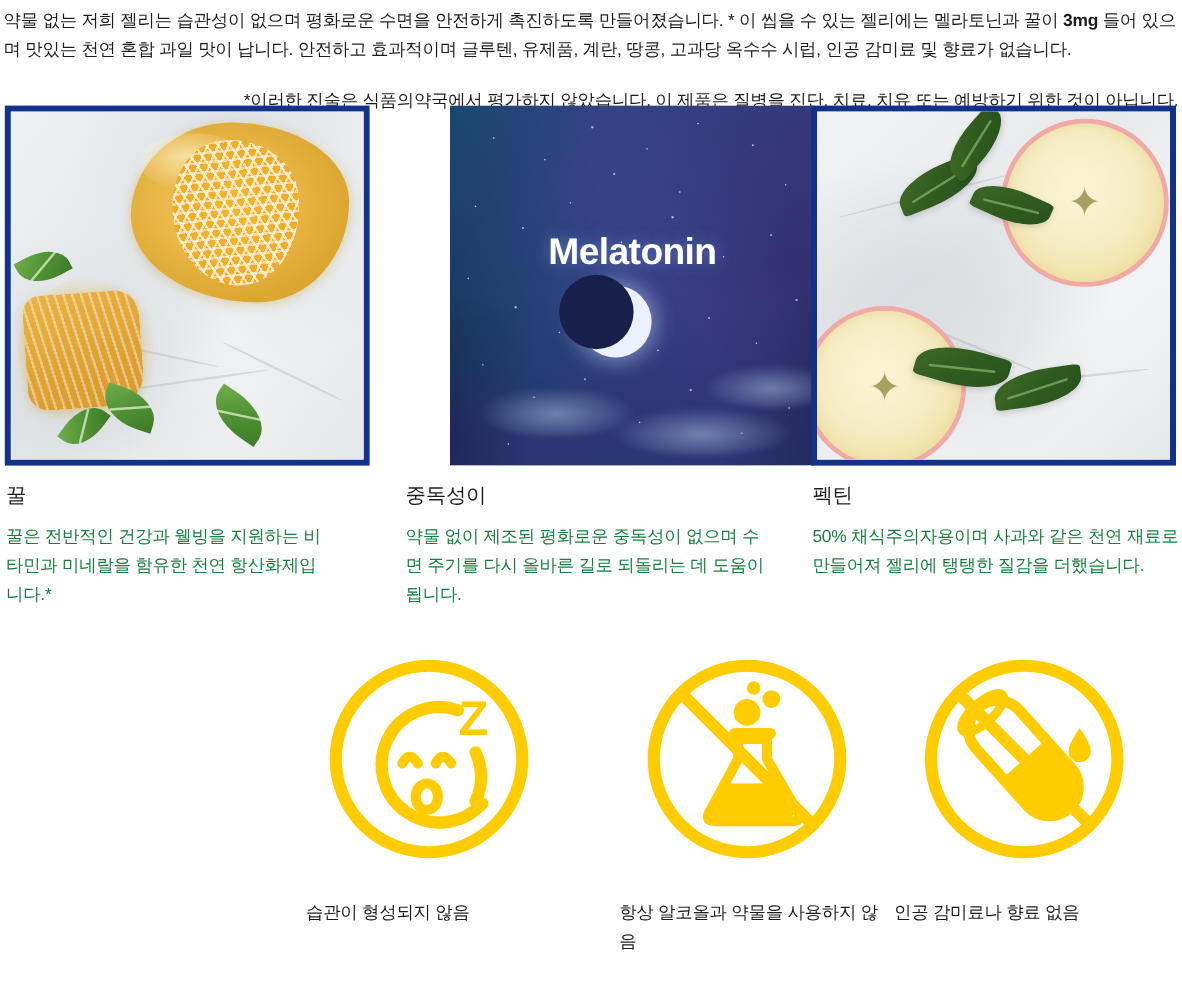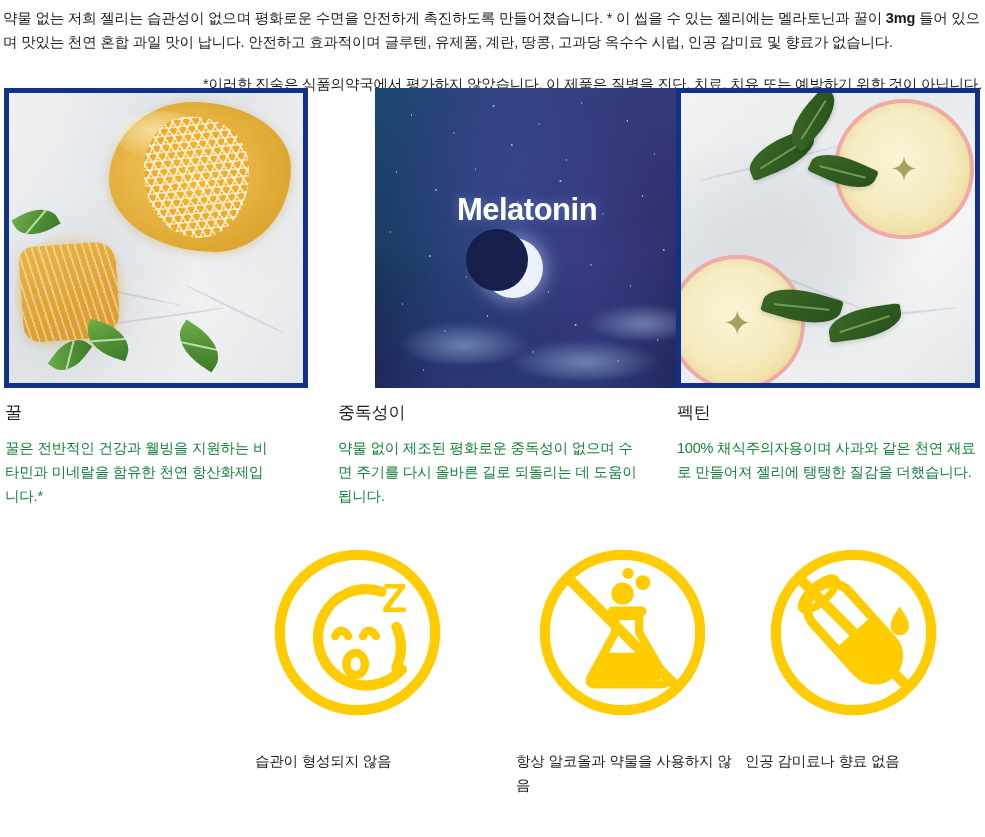--- a/index.html
+++ b/index.html
@@ -420,21 +420,21 @@
   <div class="cap c0">
     <h3>꿀</h3>
     <p>꿀은 전반적인 건강과 웰빙을 지원하는 비타민과 미네랄을 함유한 천연 항산화제입니다.*</p>
   </div>
   <div class="cap c1">
     <h3>중독성이</h3>
     <p>약물 없이 제조된 평화로운 중독성이 없으며 수면 주기를 다시 올바른 길로 되돌리는 데 도움이 됩니다.</p>
   </div>
   <div class="cap c2">
     <h3>펙틴</h3>
-    <p>100% 채식주의자용이며 사과와 같은 천연 재료로 만들어져 젤리에 탱탱한 질감을 더했습니다.</p>
+    <p>50% 채식주의자용이며 사과와 같은 천연 재료로 만들어져 젤리에 탱탱한 질감을 더했습니다.</p>
   </div>
 </section>
 
 <section class="benefit-row">
 
 
   <div class="benefit b1">
     <svg class="benefit-icon" viewBox="0 0 200 200">
       <g fill="none" stroke="#FFCC00" stroke-width="11" stroke-linecap="round">
         <circle cx="100" cy="100" r="84"></circle>

